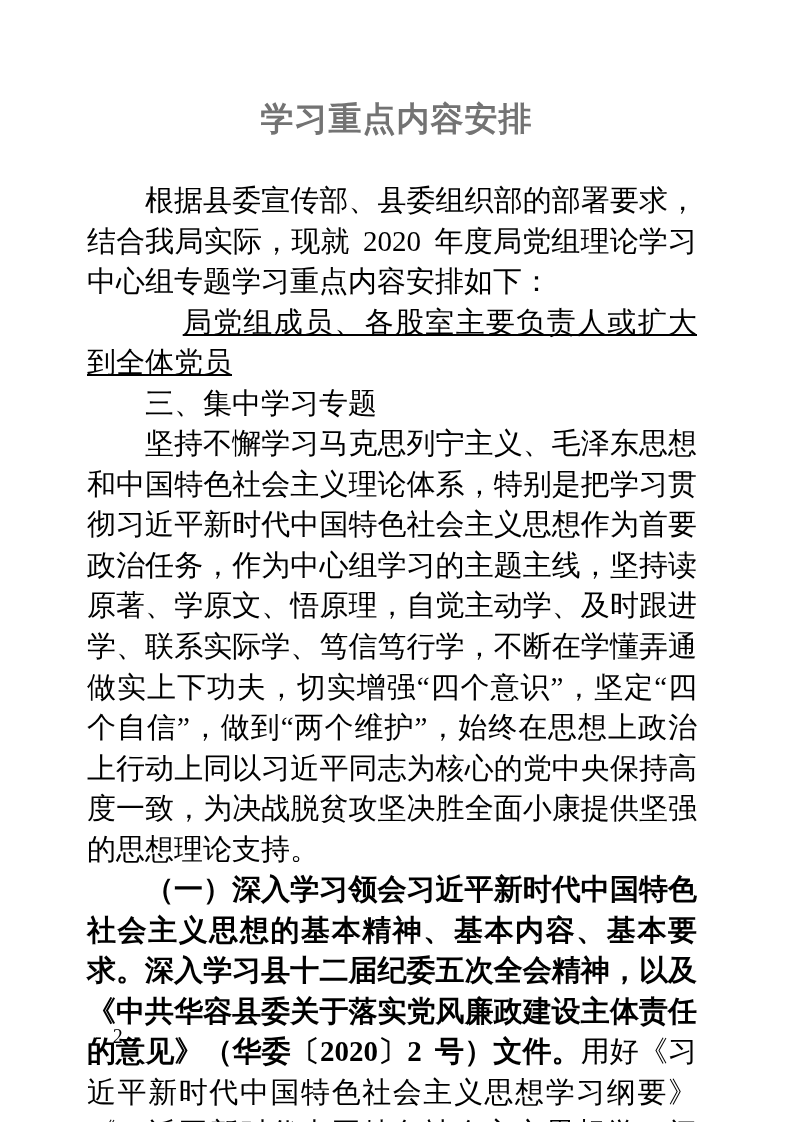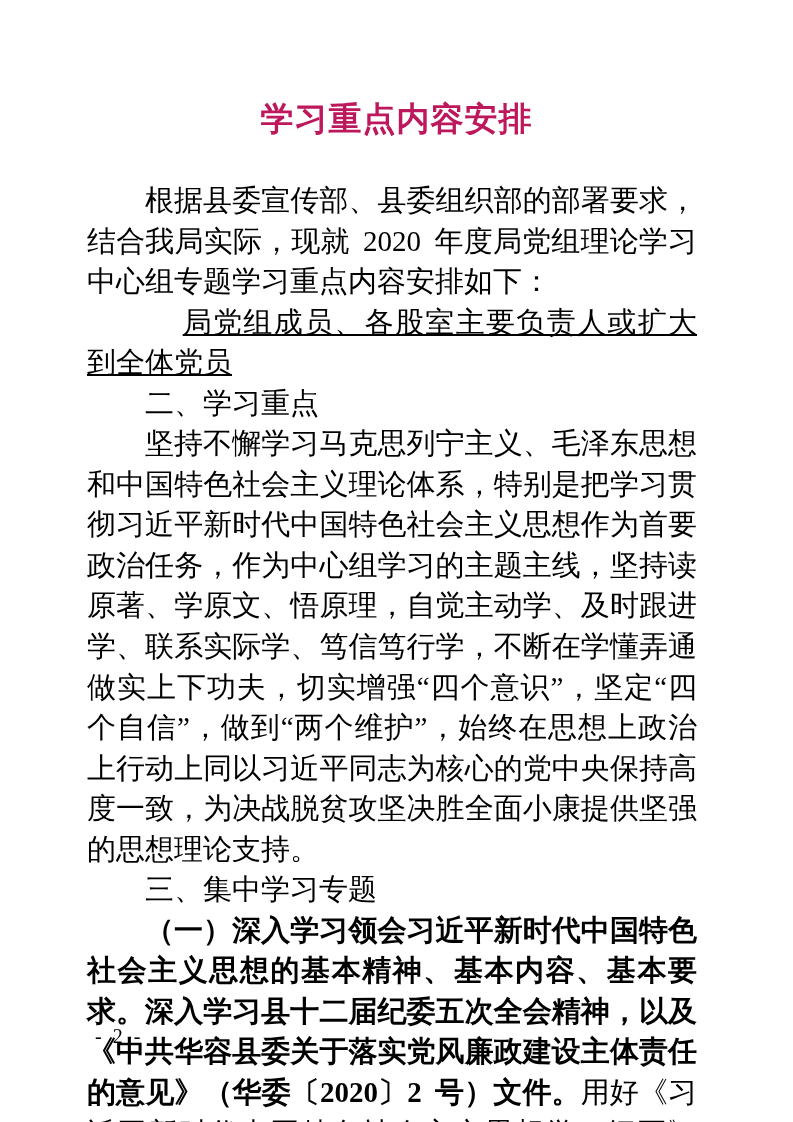--- a/index.html
+++ b/index.html
@@ -14,21 +14,21 @@
     color: #000000;
     overflow: hidden;
   }
   .doc-title {
     padding-top: 99px;
     text-align: center;
     font-size: 33px;
     line-height: 40px;
     font-weight: bold;
     letter-spacing: 1px;
-    color: #be185d;
+    color: #737373;
   }
   .doc-body {
     position: absolute;
     left: 87px;
     top: 180px;
     width: 610px;
     font-size: 29px;
     line-height: 40.55px;
     text-align: justify;
     word-spacing: 6px;
@@ -62,25 +62,24 @@
 
   <div class="doc-title">学习重点内容安排</div>
 
   <div class="doc-body">
 
     <p>根据县委宣传部、县委组织部的部署要求，结合我局实际，现就 2020 年度局党组理论学习中心组专题学习重点内容安排如下：</p>
 
 
     <p class="indent-deep">局党组成员、各股室主要负责人或扩大到全体党员</p>
 
-    <p>二、学习重点</p>
+
+    <p>三、集中学习专题</p>
 
     <p>坚持不懈学习马克思列宁主义、毛泽东思想和中国特色社会主义理论体系，特别是把学习贯彻习近平新时代中国特色社会主义思想作为首要政治任务，作为中心组学习的主题主线，坚持读原著、学原文、悟原理，自觉主动学、及时跟进学、联系实际学、笃信笃行学，不断在学懂弄通做实上下功夫，切实增强“四个意识”，坚定“四个自信”，做到“两个维护”，始终在思想上政治上行动上同以习近平同志为核心的党中央保持高度一致，为决战脱贫攻坚决胜全面小康提供坚强的思想理论支持。</p>
-
-    <p>三、集中学习专题</p>
 
     <p><span class="bold-run">（一）深入学习领会习近平新时代中国特色社会主义思想的基本精神、基本内容、基本要求。深入学习县十二届纪委五次全会精神，以及《中共华容县委关于落实党风廉政建设主体责任的意见》（华委〔2020〕2 号）文件。</span><span>用好《习近平新时代中国特色社会主义思想学习纲要》《习近平新时代中国特色社会主义思想学习问答》《习近平总书记对湖南工作重要指示精神学习要点》</span></p>
 
   </div>
 
   <div class="page-number">- 2 -</div>
 
 </div>
 
 </body></html>

